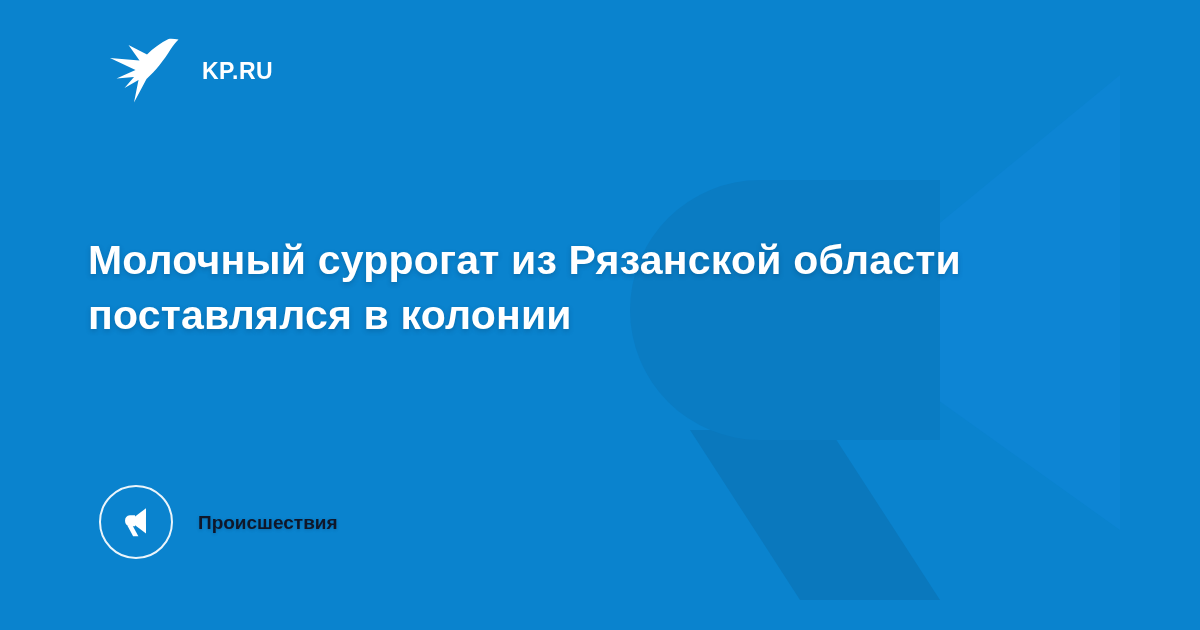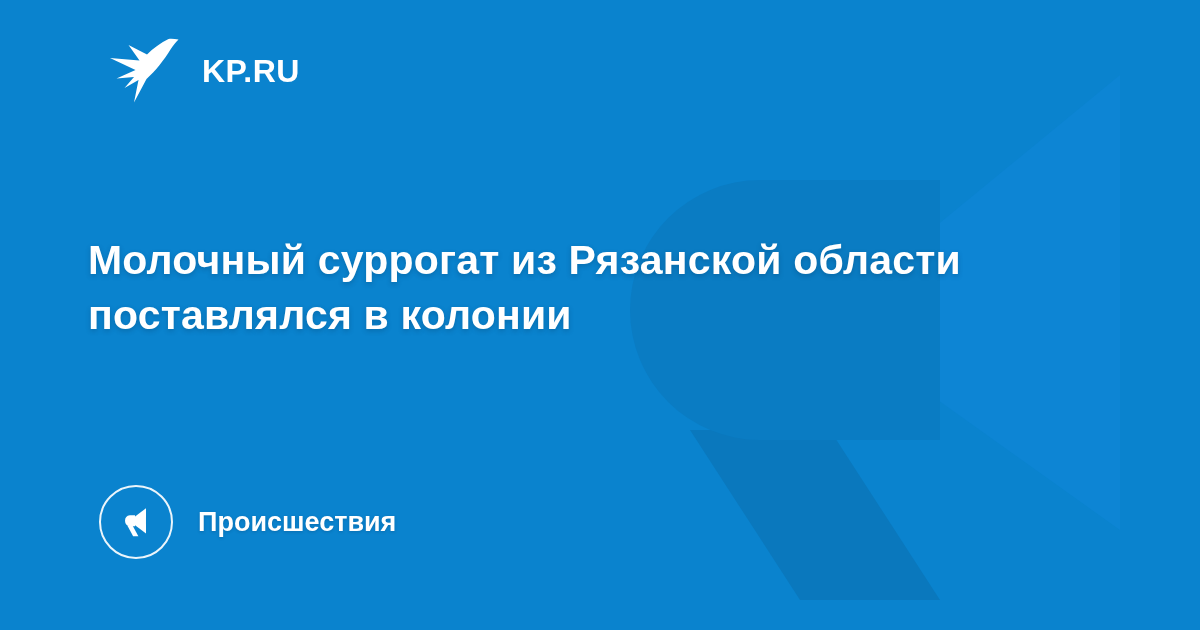--- a/index.html
+++ b/index.html
@@ -39,21 +39,21 @@
     gap: 22px;
     z-index: 4;
   }
   .logo-bird {
     width: 72px;
     height: 70px;
     display: block;
   }
   .logo-word {
     color: #ffffff;
-    font-size: 32px;
+    font-size: 23px;
     font-weight: 700;
     letter-spacing: 0.5px;
     line-height: 1;
     white-space: nowrap;
   }
 
   
   .headline {
     position: absolute;
     left: 88px;
@@ -88,22 +88,22 @@
     justify-content: center;
     box-sizing: border-box;
     flex: none;
   }
   .megaphone-icon {
     width: 38px;
     height: 38px;
     display: block;
   }
   .category-label {
-    color: #ffffff;
-    font-size: 27px;
+    color: #0f172a;
+    font-size: 19px;
     font-weight: 700;
     line-height: 1;
     white-space: nowrap;
     text-shadow: 0 1px 3px rgba(0, 45, 82, 0.25);
   }
 </style>
 </head>
 <body>
 
 <div class="card">

